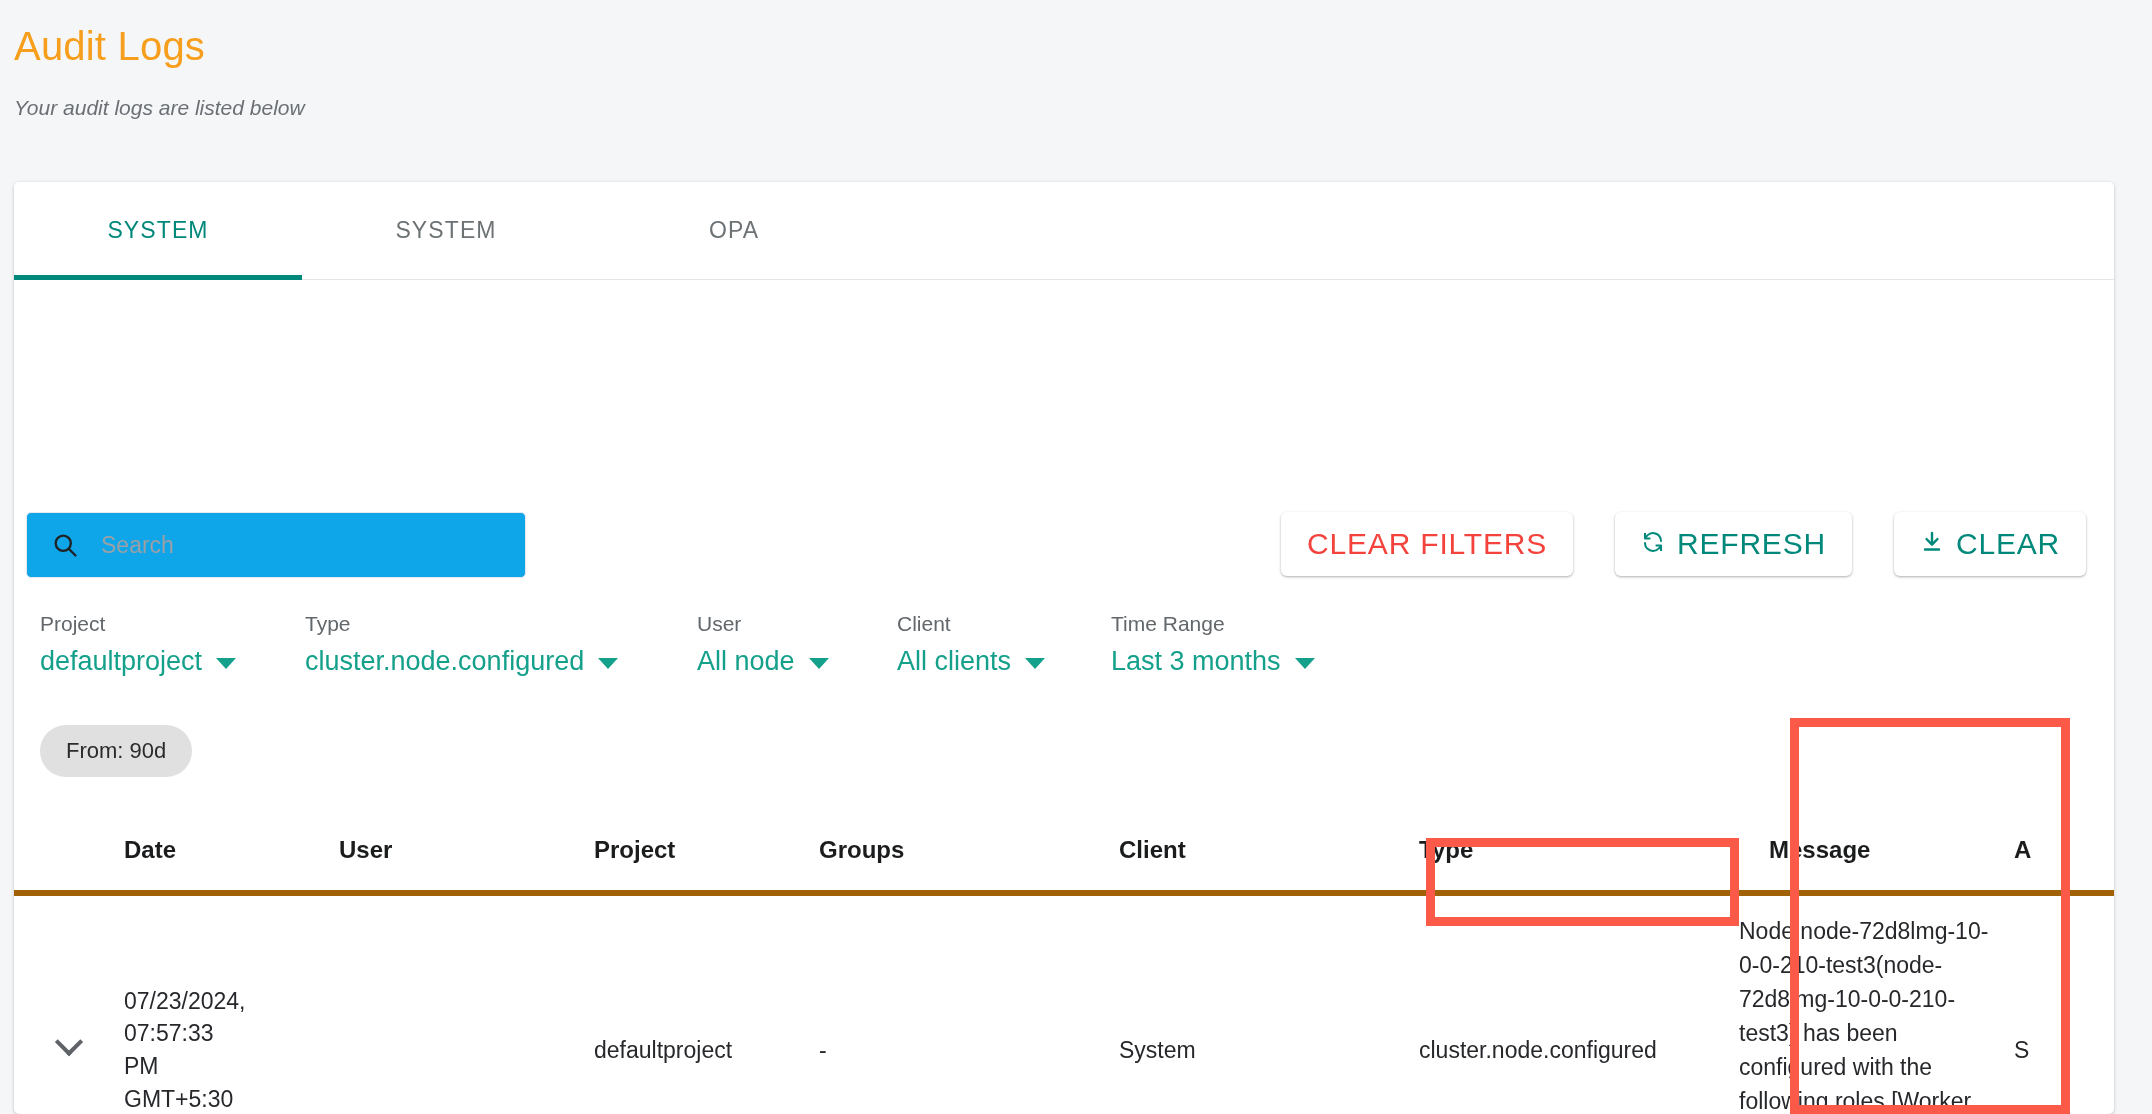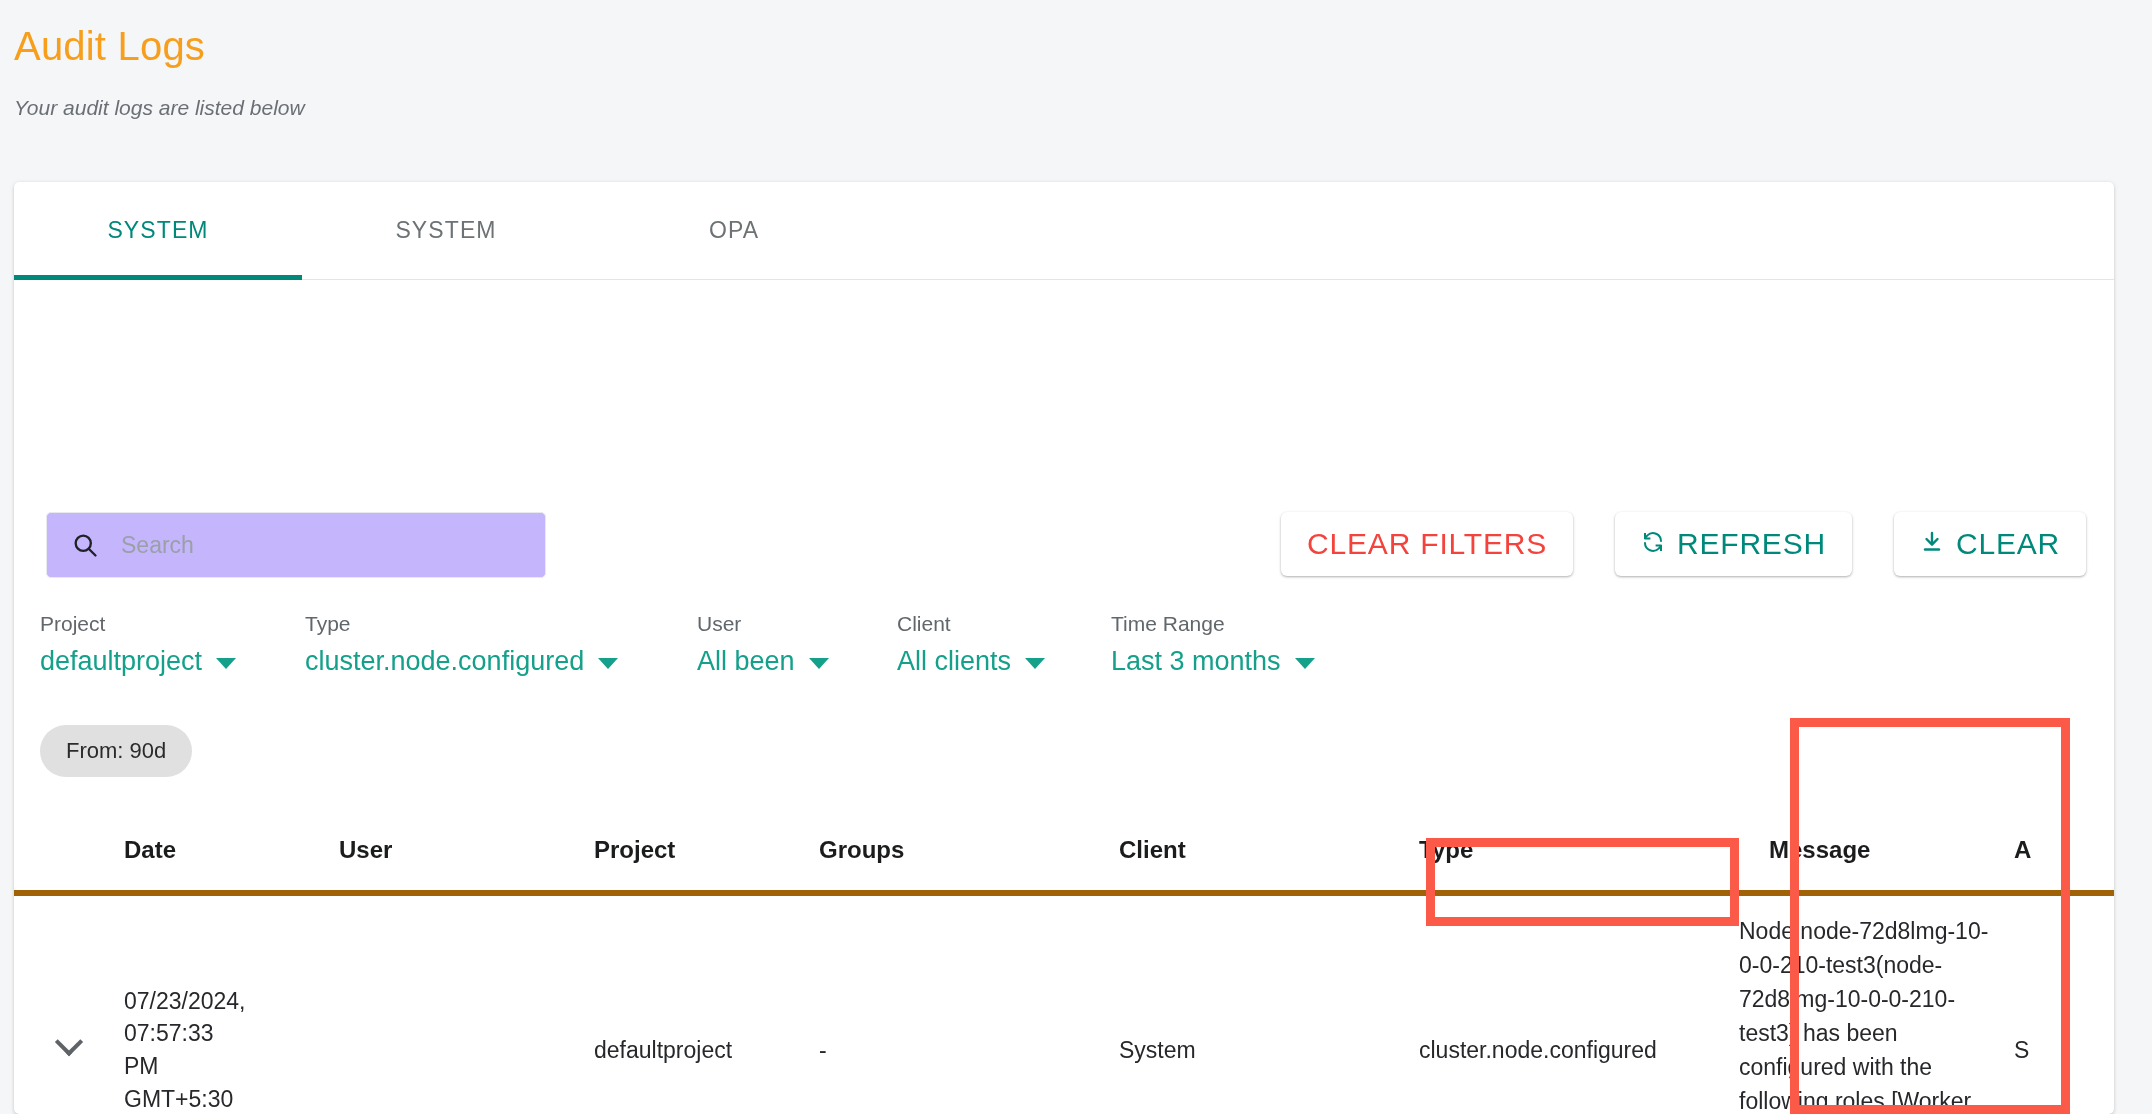--- a/index.html
+++ b/index.html
@@ -70,25 +70,25 @@
   .tab.active { color: #00897b; }
   .tab.active::after {
     content: "";
     position: absolute;
     left: 0; right: 0; bottom: 0;
     height: 5px;
     background: #00897b;
   }
   .search-box {
     position: absolute;
-    left: 32px;
+    left: 12px;
     top: 330px;
     width: 500px;
     height: 66px;
-    background: #c4b5fd;
+    background: #0ea5e9;
     border: 1px solid #e7e9ee;
     border-radius: 5px;
     display: flex;
     align-items: center;
     padding-left: 24px;
     gap: 22px;
   }
   .search-box svg { display: block; }
   .search-input {
     border: none;
@@ -321,21 +321,21 @@
       <div class="filter f-type">
         <span class="filter-label">Type</span>
         <span class="filter-value">
           <span>cluster.node.configured</span>
           <span class="caret"></span>
         </span>
       </div>
       <div class="filter f-user">
         <span class="filter-label">User</span>
         <span class="filter-value">
-          <span>All been</span>
+          <span>All node</span>
           <span class="caret"></span>
         </span>
       </div>
       <div class="filter f-client">
         <span class="filter-label">Client</span>
         <span class="filter-value">
           <span>All clients</span>
           <span class="caret"></span>
         </span>
       </div>

